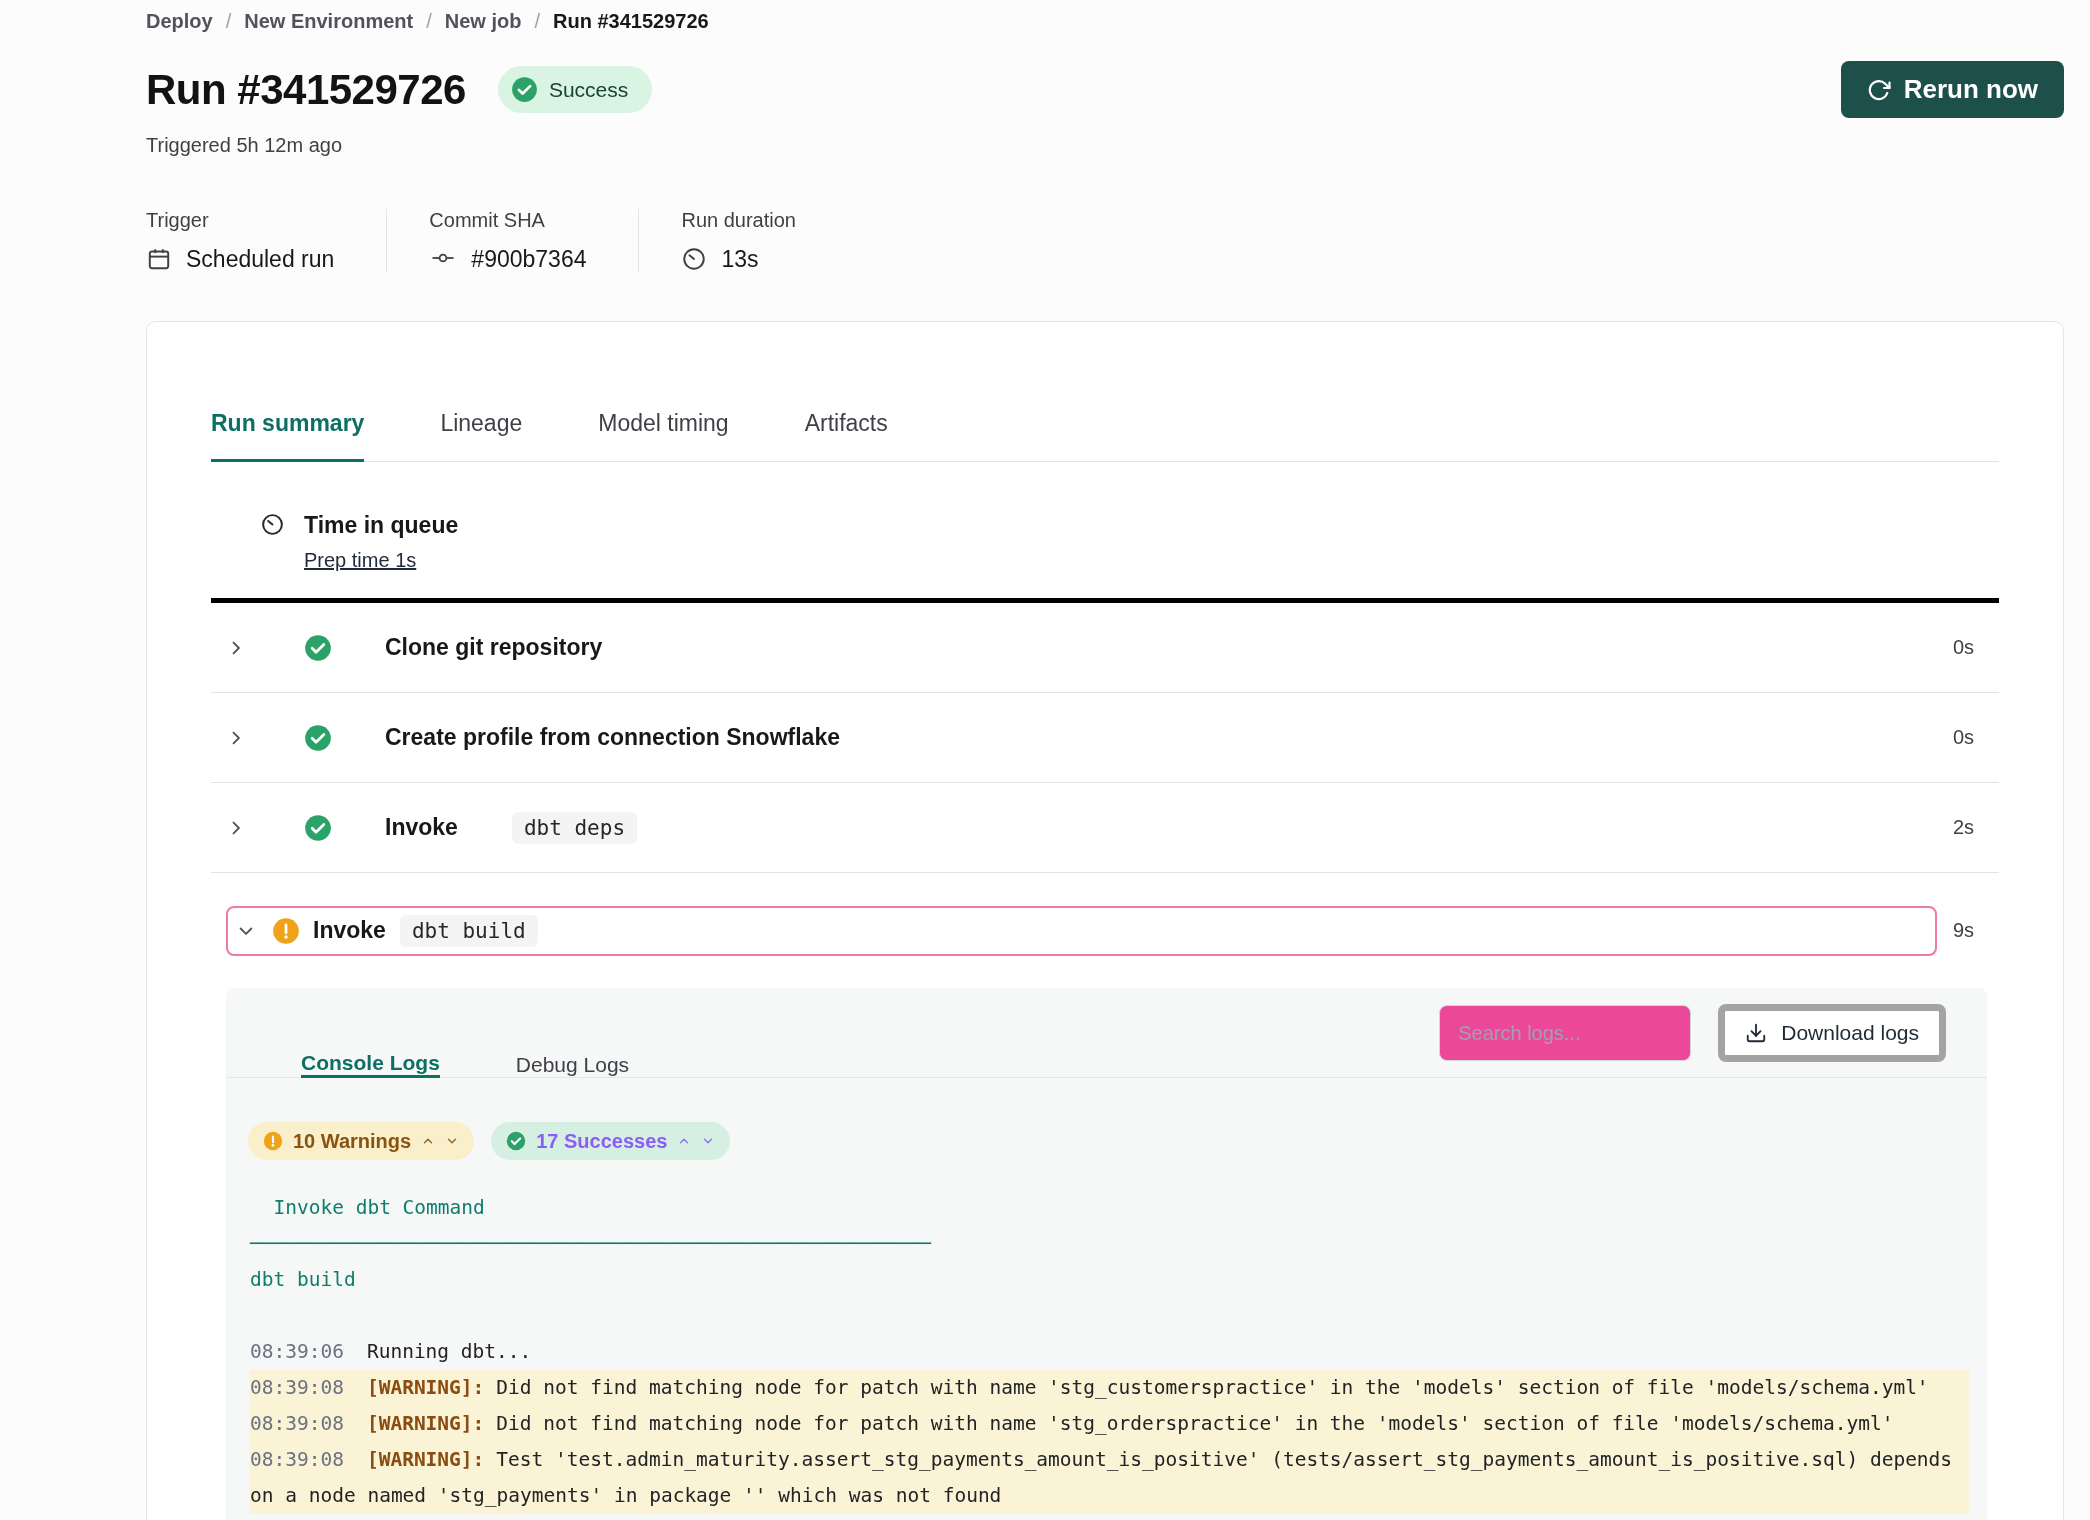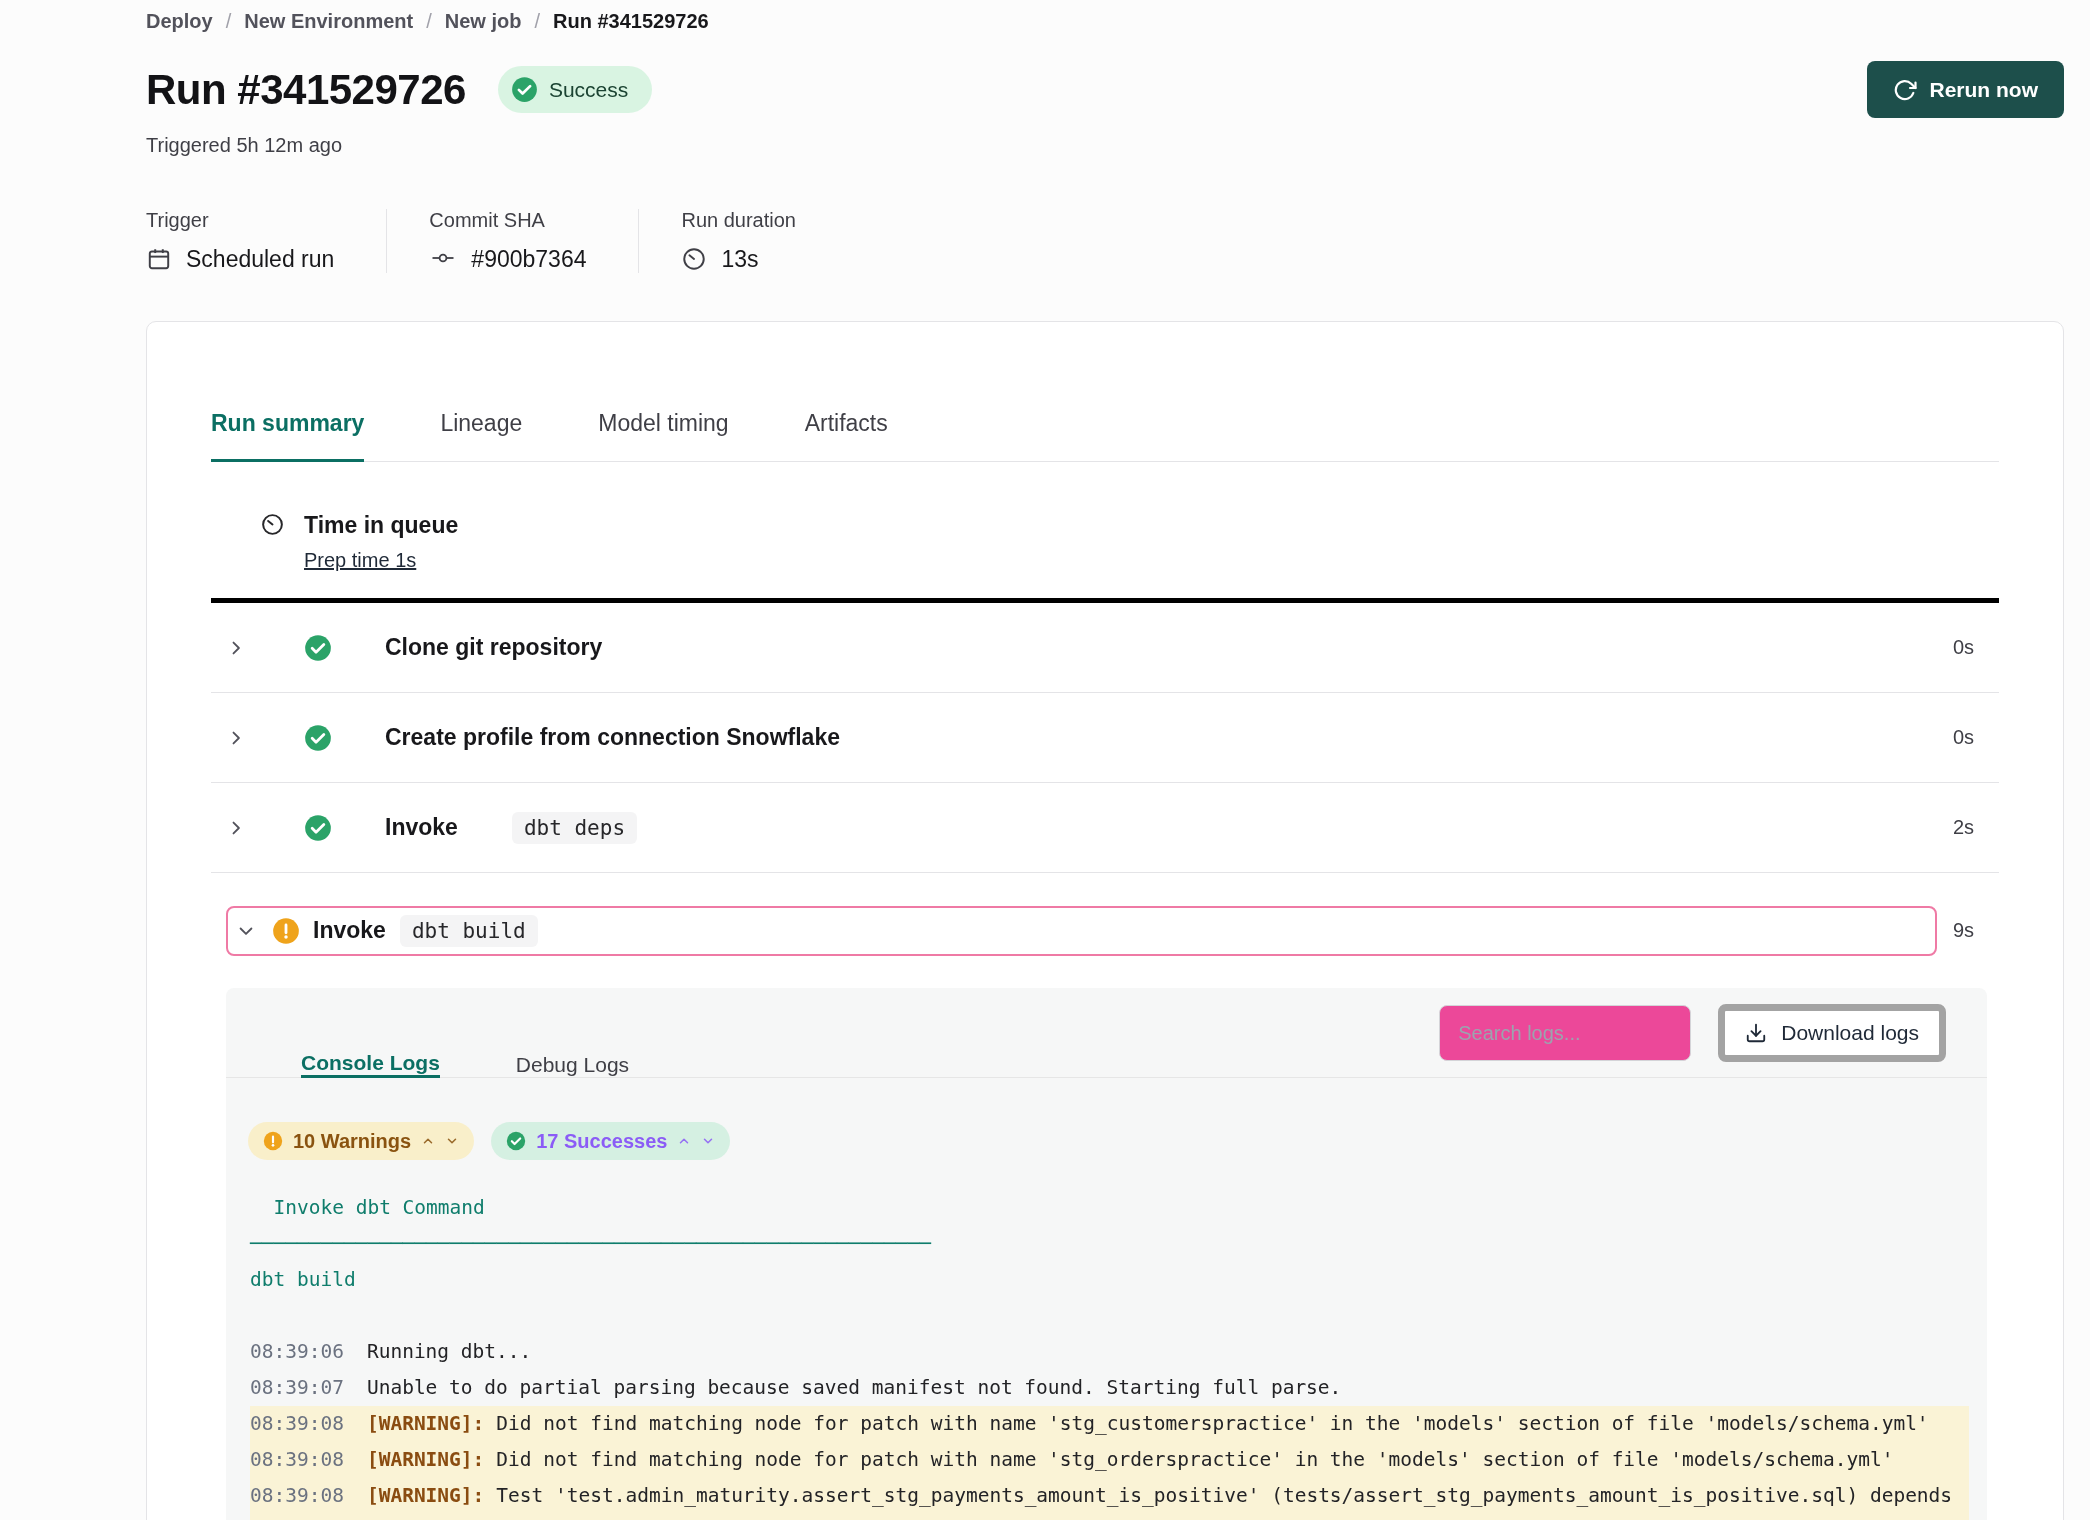--- a/index.html
+++ b/index.html
@@ -24,21 +24,21 @@
   
   .header-row { margin-top:28px; display:flex; align-items:center; }
   .title { font-size:42px; font-weight:700; color:#131316; letter-spacing:-0.5px; }
   .status-badge {
     margin-left:32px; display:inline-flex; align-items:center; gap:11px;
     background:#d9f4e2; border-radius:999px; padding:10px 24px 10px 13px;
     font-size:21px; color:#1b4332; font-weight:500;
   }
   .rerun-btn {
     margin-left:auto; display:flex; align-items:center; gap:13px;
-    background:#1d4f4b; color:#fff; font-size:21px; font-weight:600;
+    background:#1d4f4b; color:#fff; font-size:26px; font-weight:600;
     height:57px; padding:0 26px; border-radius:8px;
   }
   .triggered { margin-top:16px; font-size:20px; color:#3f3f46; }
 
   
   .meta { margin-top:52px; display:flex; }
   .meta-col { padding-right:52px; }
   .meta-col + .meta-col { padding-left:42px; border-left:1px solid #e4e4e7; }
   .meta-label { font-size:20px; color:#3f3f46; }
   .meta-value { margin-top:14px; display:flex; align-items:flex-start; gap:14px; font-size:23px; color:#18181b; }
@@ -312,21 +312,20 @@
               </span>
           </span>
         </div>
 
         <div class="log">
           <div class="log-line cmd">  Invoke dbt Command</div>
           <div class="log-line cmd">──────────────────────────────────────────────────────────</div>
           <div class="log-line cmd">dbt build</div>
           <div class="log-line"></div>
           <div class="log-line"><span class="t">08:39:06</span><span>Running dbt...</span></div>
-          <div class="log-line"><span class="t">08:39:07</span><span>Unable to do partial parsing because saved manifest not found. Starting full parse.</span></div>
           <div class="log-line warn"><span class="t">08:39:08</span><span class="wtag">[WARNING]:</span><span>Did not find matching node for patch with name 'stg_customerspractice' in the 'models' section of file 'models/schema.yml'</span></div>
           <div class="log-line warn"><span class="t">08:39:08</span><span class="wtag">[WARNING]:</span><span>Did not find matching node for patch with name 'stg_orderspractice' in the 'models' section of file 'models/schema.yml'</span></div>
           <div class="log-line warn"><span class="t">08:39:08</span><span class="wtag">[WARNING]:</span><span>Test 'test.admin_maturity.assert_stg_payments_amount_is_positive' (tests/assert_stg_payments_amount_is_positive.sql) depends on a node named 'stg_payments' in package '' which was not found</span></div>
         </div>
       </div>
 
     </div>
   </div>
 
 </div>

